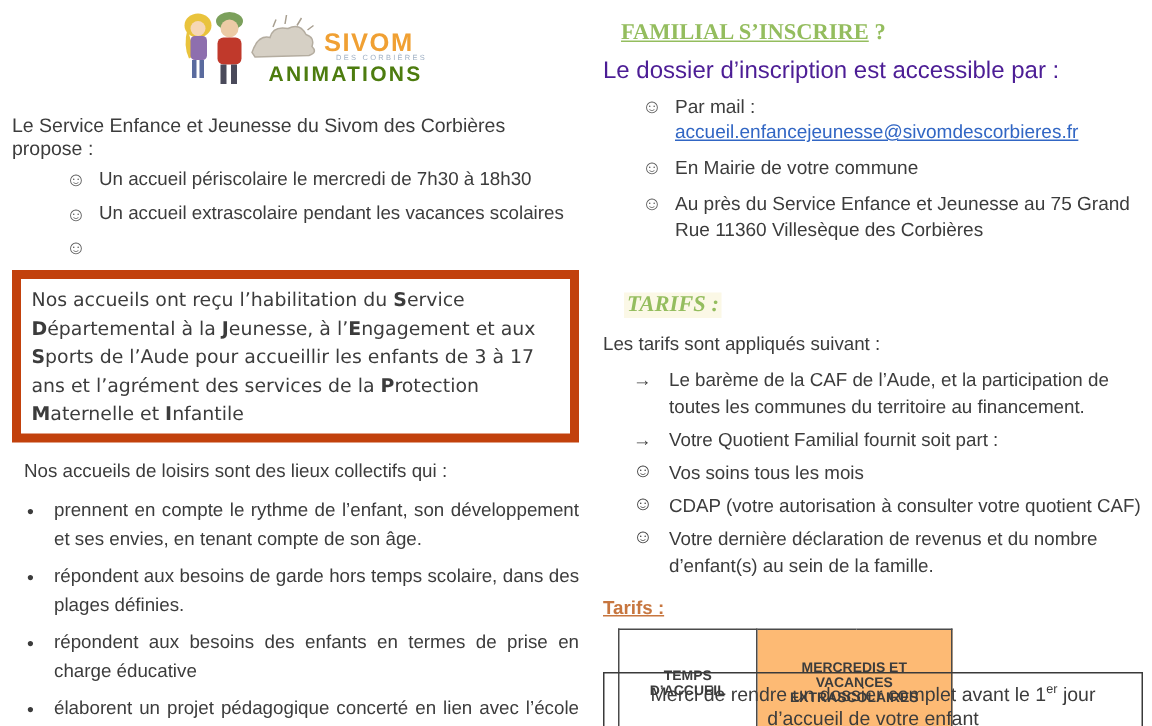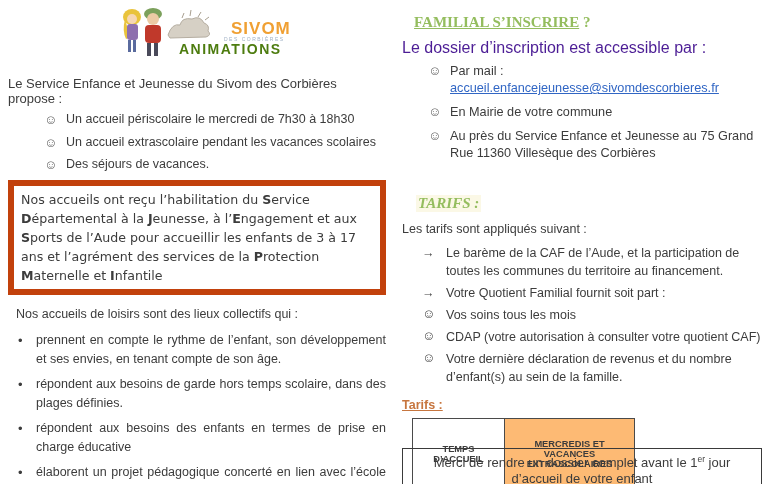--- a/index.html
+++ b/index.html
@@ -4,21 +4,21 @@
 <style>
   * { box-sizing: border-box; }
   html,body { margin:0; padding:0; background:#fff; }
   .page {
     position:relative; width:768px; height:484px; background:#ffffff;
     font-family:"Liberation Sans", sans-serif; color:#3c3c3c; overflow:hidden;
   }
   
   .logo { position:absolute; left:120px; top:5px; width:170px; height:54px; }
   .logo svg { position:absolute; left:0; top:0; }
-  .logo-sivom { position:absolute; left:111px; top:14px; font-weight:bold; font-size:17px;
+  .logo-sivom { position:absolute; left:96px; top:14px; font-weight:bold; font-size:17px;
     color:#f0a033; letter-spacing:1px; font-family:"Liberation Sans",sans-serif; }
   .logo-sub { position:absolute; left:104px; top:31px; font-size:5px; color:#9fb0c4; letter-spacing:1.5px; }
   .logo-anim { position:absolute; left:59px; top:36px; font-weight:bold; font-size:14px;
     color:#4d7c0f; letter-spacing:1.5px; }
   
   .left { position:absolute; left:8px; top:76px; width:378px; }
   .intro { font-size:13px; margin:0 0 6px 0; }
   .smiley-list { margin:0 0 0 36px; padding:0; list-style:none; }
   .smiley-list li { display:flex; font-size:12.5px; margin-bottom:7px; }
   .smiley { color:#5a5a5a; font-size:13px; width:22px; flex:0 0 22px; line-height:1.2; }
@@ -95,21 +95,20 @@
       <li>
         <span class="smiley">☺</span>
         <span class="text">Un accueil périscolaire le mercredi de 7h30 à 18h30</span>
       </li>
       <li>
         <span class="smiley">☺</span>
         <span class="text">Un accueil extrascolaire pendant les vacances scolaires</span>
       </li>
       <li>
         <span class="smiley">☺</span>
-        <span class="text">Des séjours de vacances.</span>
       </li>
     </ul>
 
     <div class="habil-box"><span>Nos accueils ont reçu l’habilitation du </span><span style="font-weight: bold;">S</span><span>ervice </span><span style="font-weight: bold;">D</span><span>épartemental à la </span><span style="font-weight: bold;">J</span><span>eunesse, à l’</span><span style="font-weight: bold;">E</span><span>ngagement et aux </span><span style="font-weight: bold;">S</span><span>ports de l’Aude pour accueillir les enfants de 3 à 17 ans et l’agrément des services de la </span><span style="font-weight: bold;">P</span><span>rotection </span><span style="font-weight: bold;">M</span><span>aternelle et </span><span style="font-weight: bold;">I</span><span>nfantile</span></div>
 
     <p class="list-intro">Nos accueils de loisirs sont des lieux collectifs qui :</p>
 
     <ul class="dot-list">
       <li>
         <span class="dot">•</span>

